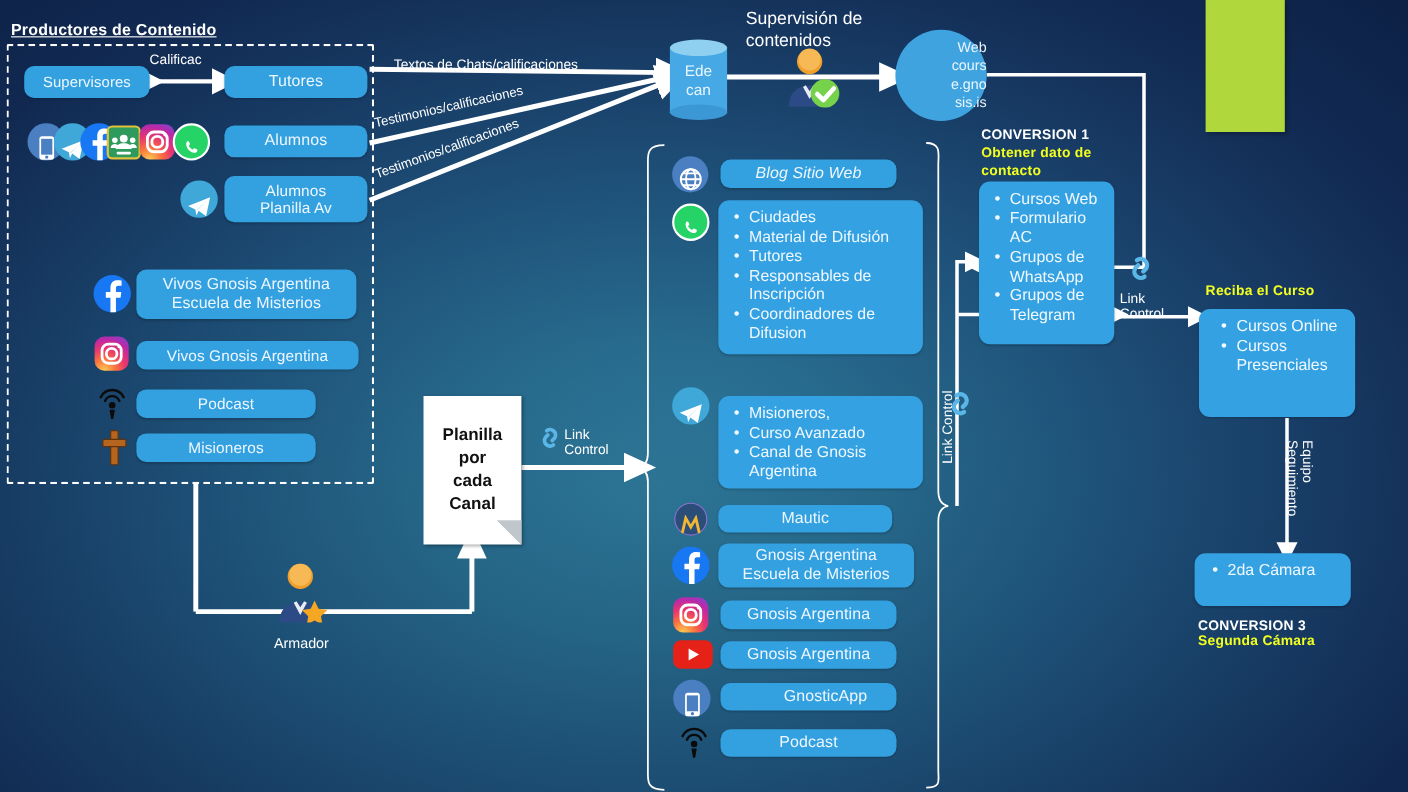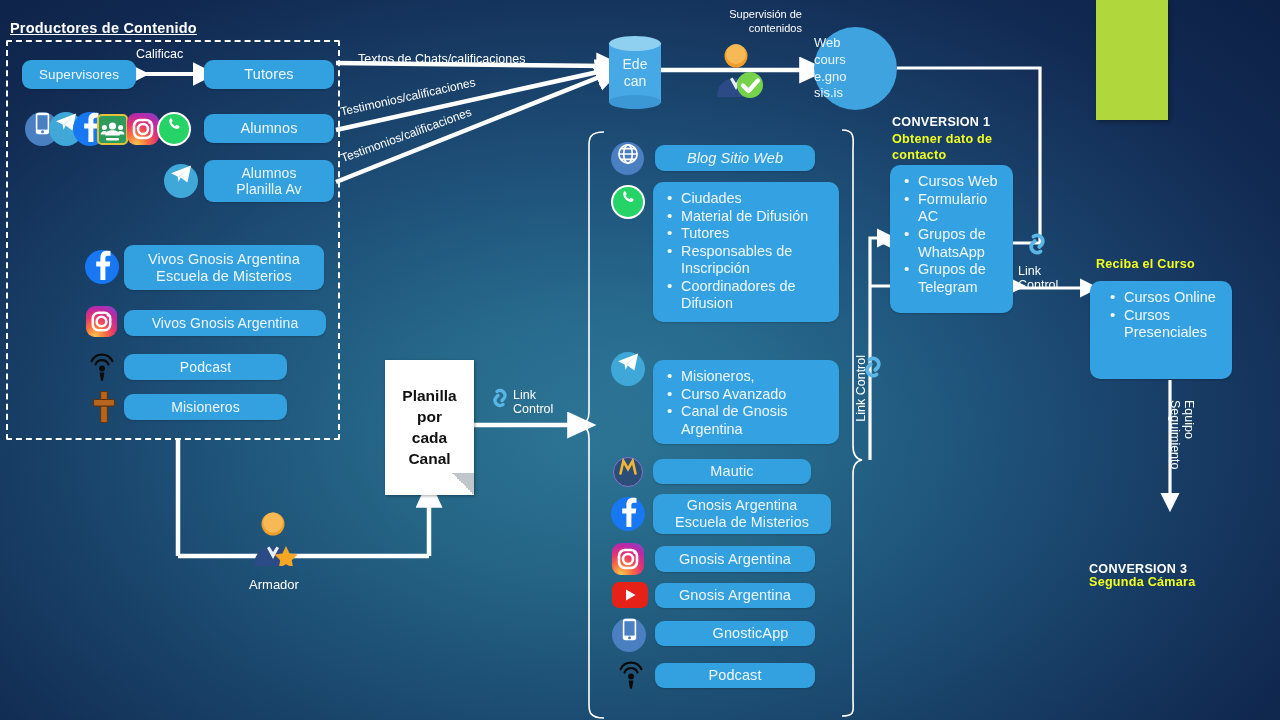--- a/index.html
+++ b/index.html
@@ -82,21 +82,21 @@
   }
 
   
   .vlabel {
     color:#ffffff; font-size:12.5px; white-space:nowrap;
     transform-origin:0 0;
   }
 
   
   .ico { position:absolute; display:block; }
-  .circ { border-radius:50%; display:flex;align-items:flex-start;justify-content:center; }
+  .circ { border-radius:50%; display:flex;align-items:flex-end;justify-content:center; }
   .lc-text{ color:#fff; font-size:12.5px; line-height:1.15; }
 </style>
 </head>
 <body>
 
 <div id="stage">
 
   <div class="abs" style="left:1096px;top:0px;width:72px;height:120px;background:#b0d73c;box-shadow:2px 2px 4px rgba(0,0,0,.3);"></div>
 
   <svg class="overlay" viewBox="0 0 1280 720">
@@ -269,21 +269,21 @@
 
   <div class="abs" style="left:609px;top:36px;width:52px;height:72px;">
     <div class="abs" style="left:0;top:7px;width:52px;height:60px;background:#46a8e4;"></div>
     <div class="abs" style="left:0;top:0px;width:52px;height:15px;border-radius:50%;background:#8fd0f1;"></div>
     <div class="abs" style="left:0;top:59px;width:52px;height:14px;border-radius:50%;background:#3b98d4;"></div>
     <div class="abs" style="left:0;top:20px;width:52px;text-align:center;color:#eaf6ff;font-size:14px;line-height:1.2;">
       <span>Ede</span><br><span>can</span>
     </div>
   </div>
 
-  <div class="abs" style="left:678px;top:8px;width:124px;color:#fff;font-size:11px;line-height:1.25;text-align:right;">
+  <div class="abs" style="left:678px;top:8px;width:124px;color:#fff;font-size:16px;line-height:1.25;text-align:left;">
     <span>Supervisión de</span><br>
     <span>contenidos</span>
   </div>
   <div class="abs" style="left:712px;top:42px;width:54px;height:56px;">
     <svg width="54" height="56" viewBox="0 0 54 56">
       <circle cx="24" cy="14" r="11.5" fill="#f0a02a"></circle>
       <circle cx="24" cy="12" r="10" fill="#f7b955"></circle>
       <path d="M5 55c0-13 8.5-19 19-19s19 6 19 19z" fill="#2c4a86"></path>
       <path d="M18 37 L24 48 L30 37 L27.5 35.5 L24 41 L20.5 35.5 Z" fill="#e9edf5"></path>
       <circle cx="38" cy="43" r="13" fill="#76d24a"></circle>
@@ -470,16 +470,21 @@
       <li>Cursos Online</li>
       <li>Cursos Presenciales</li>
     </ul>
   </div>
 
   <div class="abs vlabel" style="left:1196px;top:400px;transform:rotate(90deg);transform-origin:left top;">
     <span>Equipo</span><br>
     <span>Seguimiento</span>
   </div>
 
+  <div class="abs listbox" style="left:1086px;top:503px;width:142px;height:48px;font-size:14.5px;padding-left:14px;">
+    <ul>
+      <li>2da Cámara</li>
+    </ul>
+  </div>
   <div class="abs conv-h" style="left:1089px;top:562px;">CONVERSION 3</div>
   <div class="abs conv-s" style="left:1089px;top:575px;">Segunda Cámara</div>
 
 </div>
 
 </body></html>

